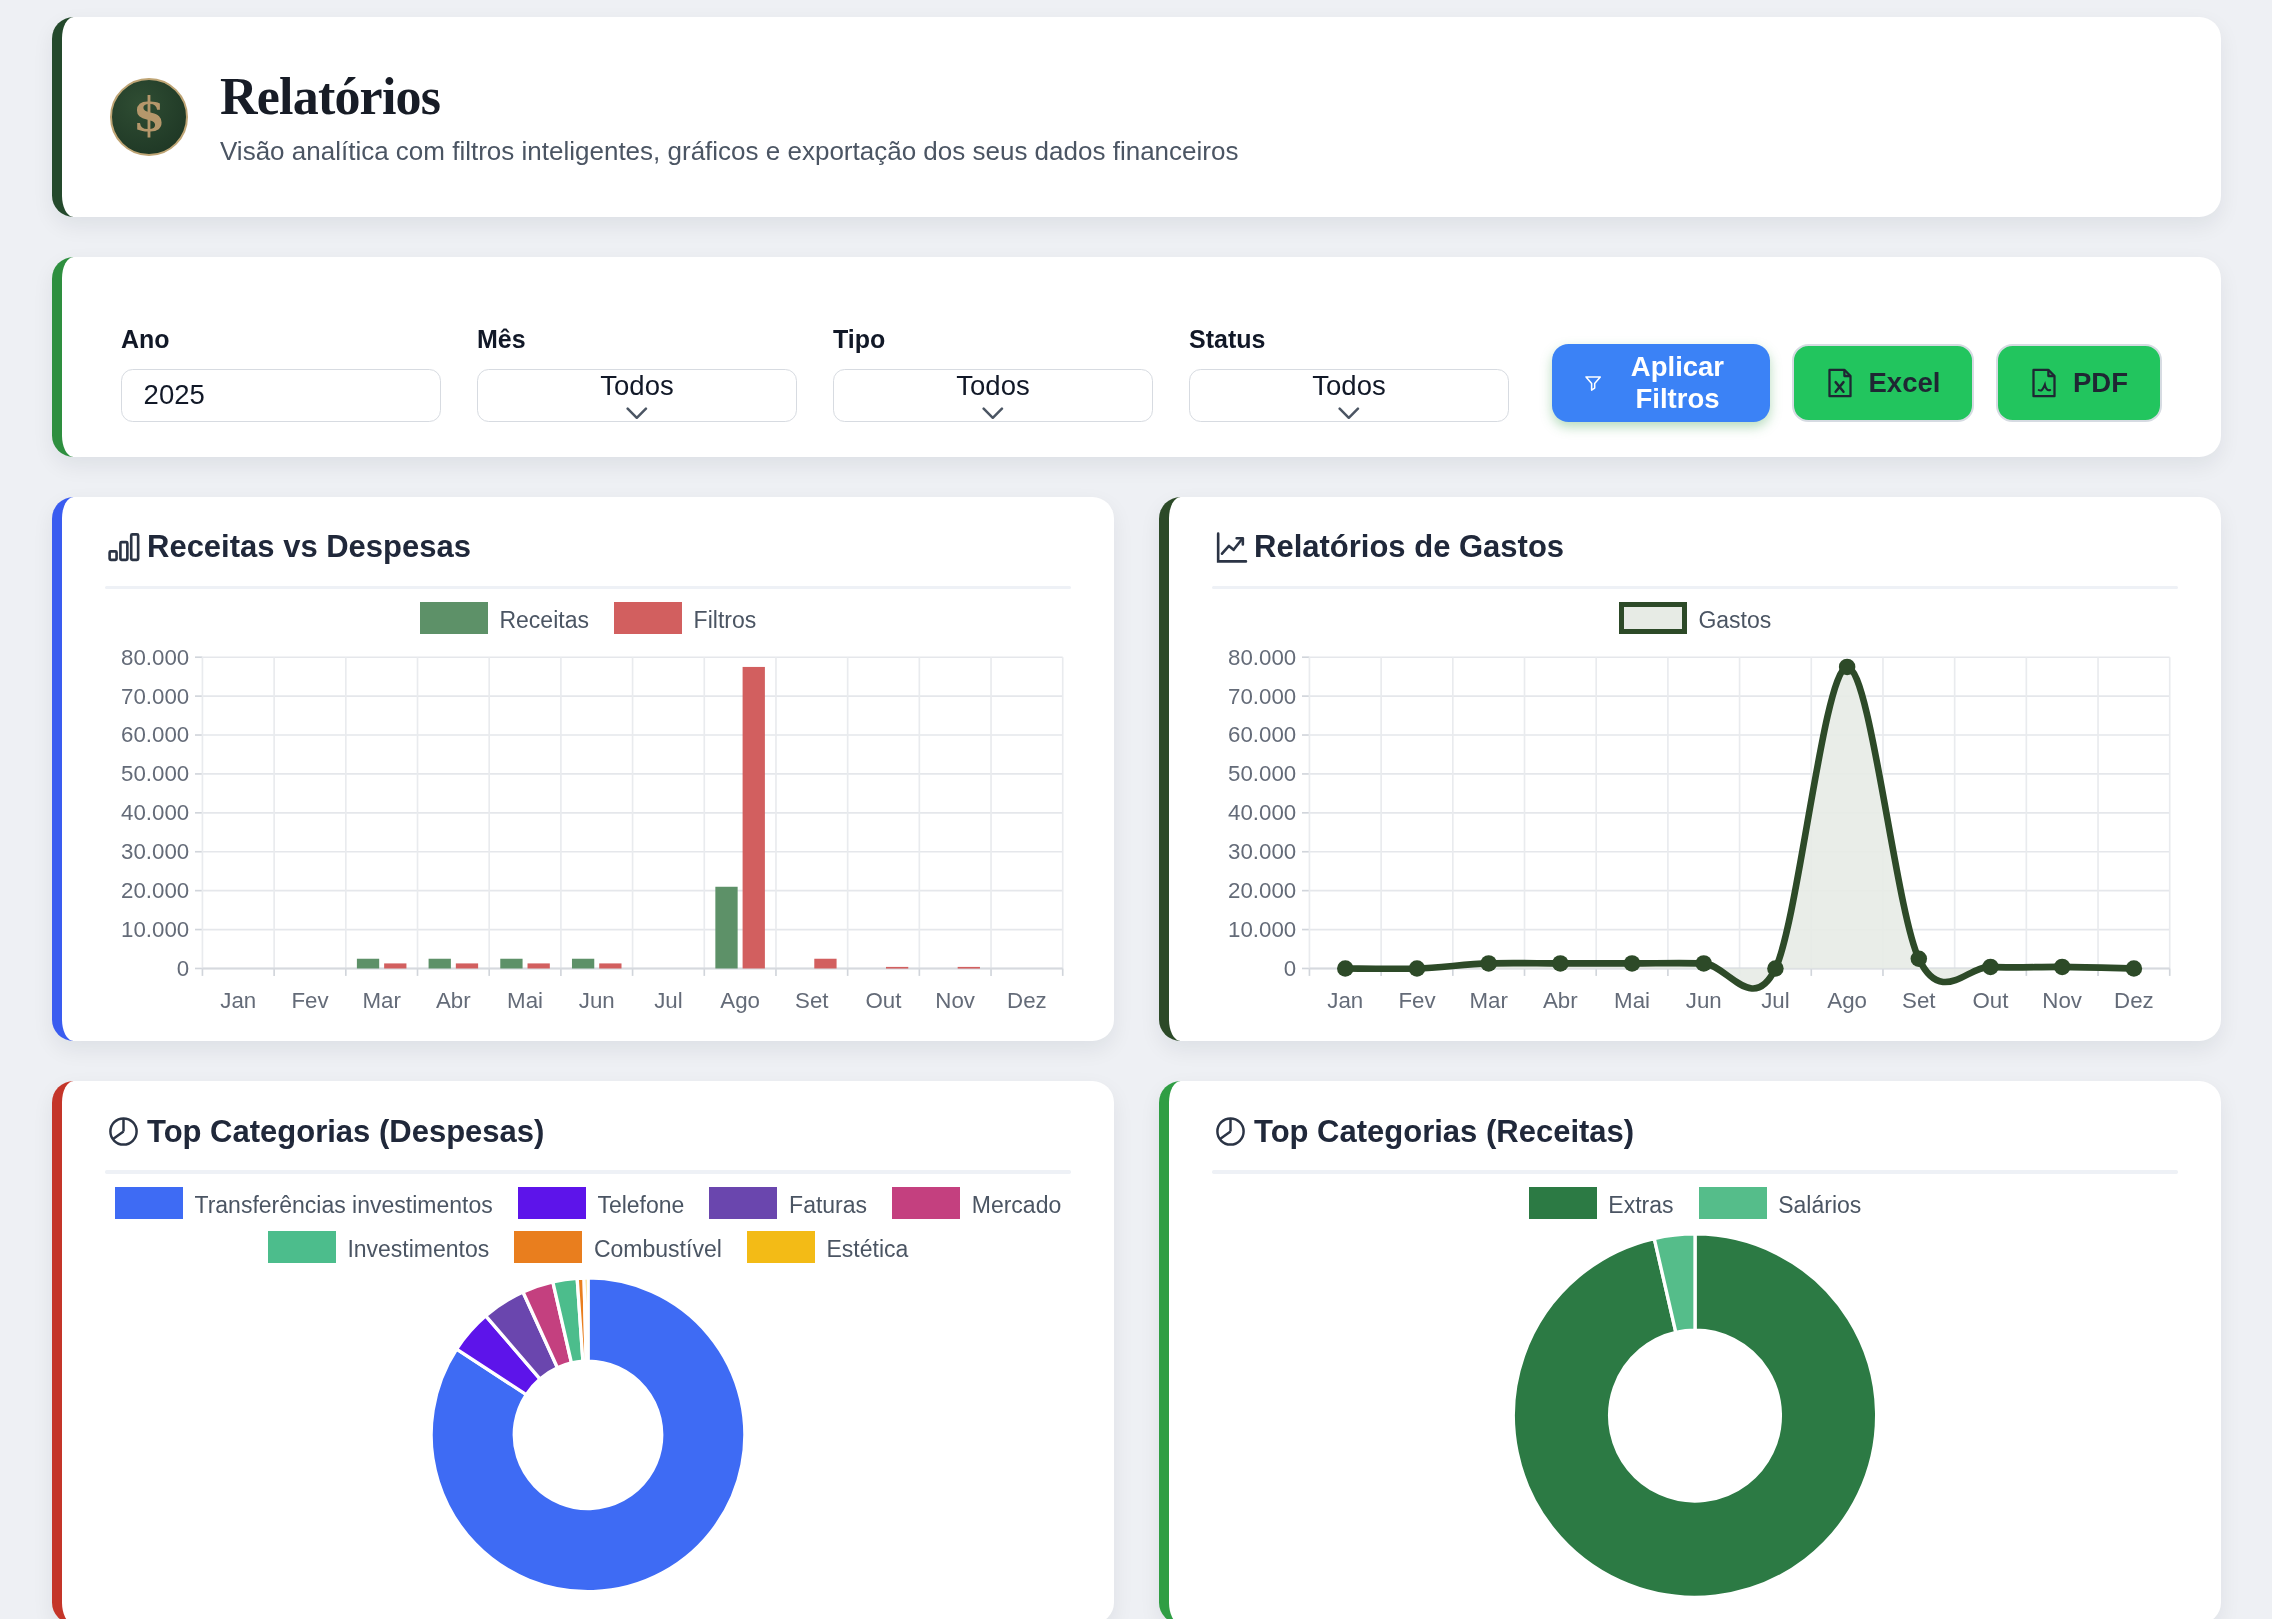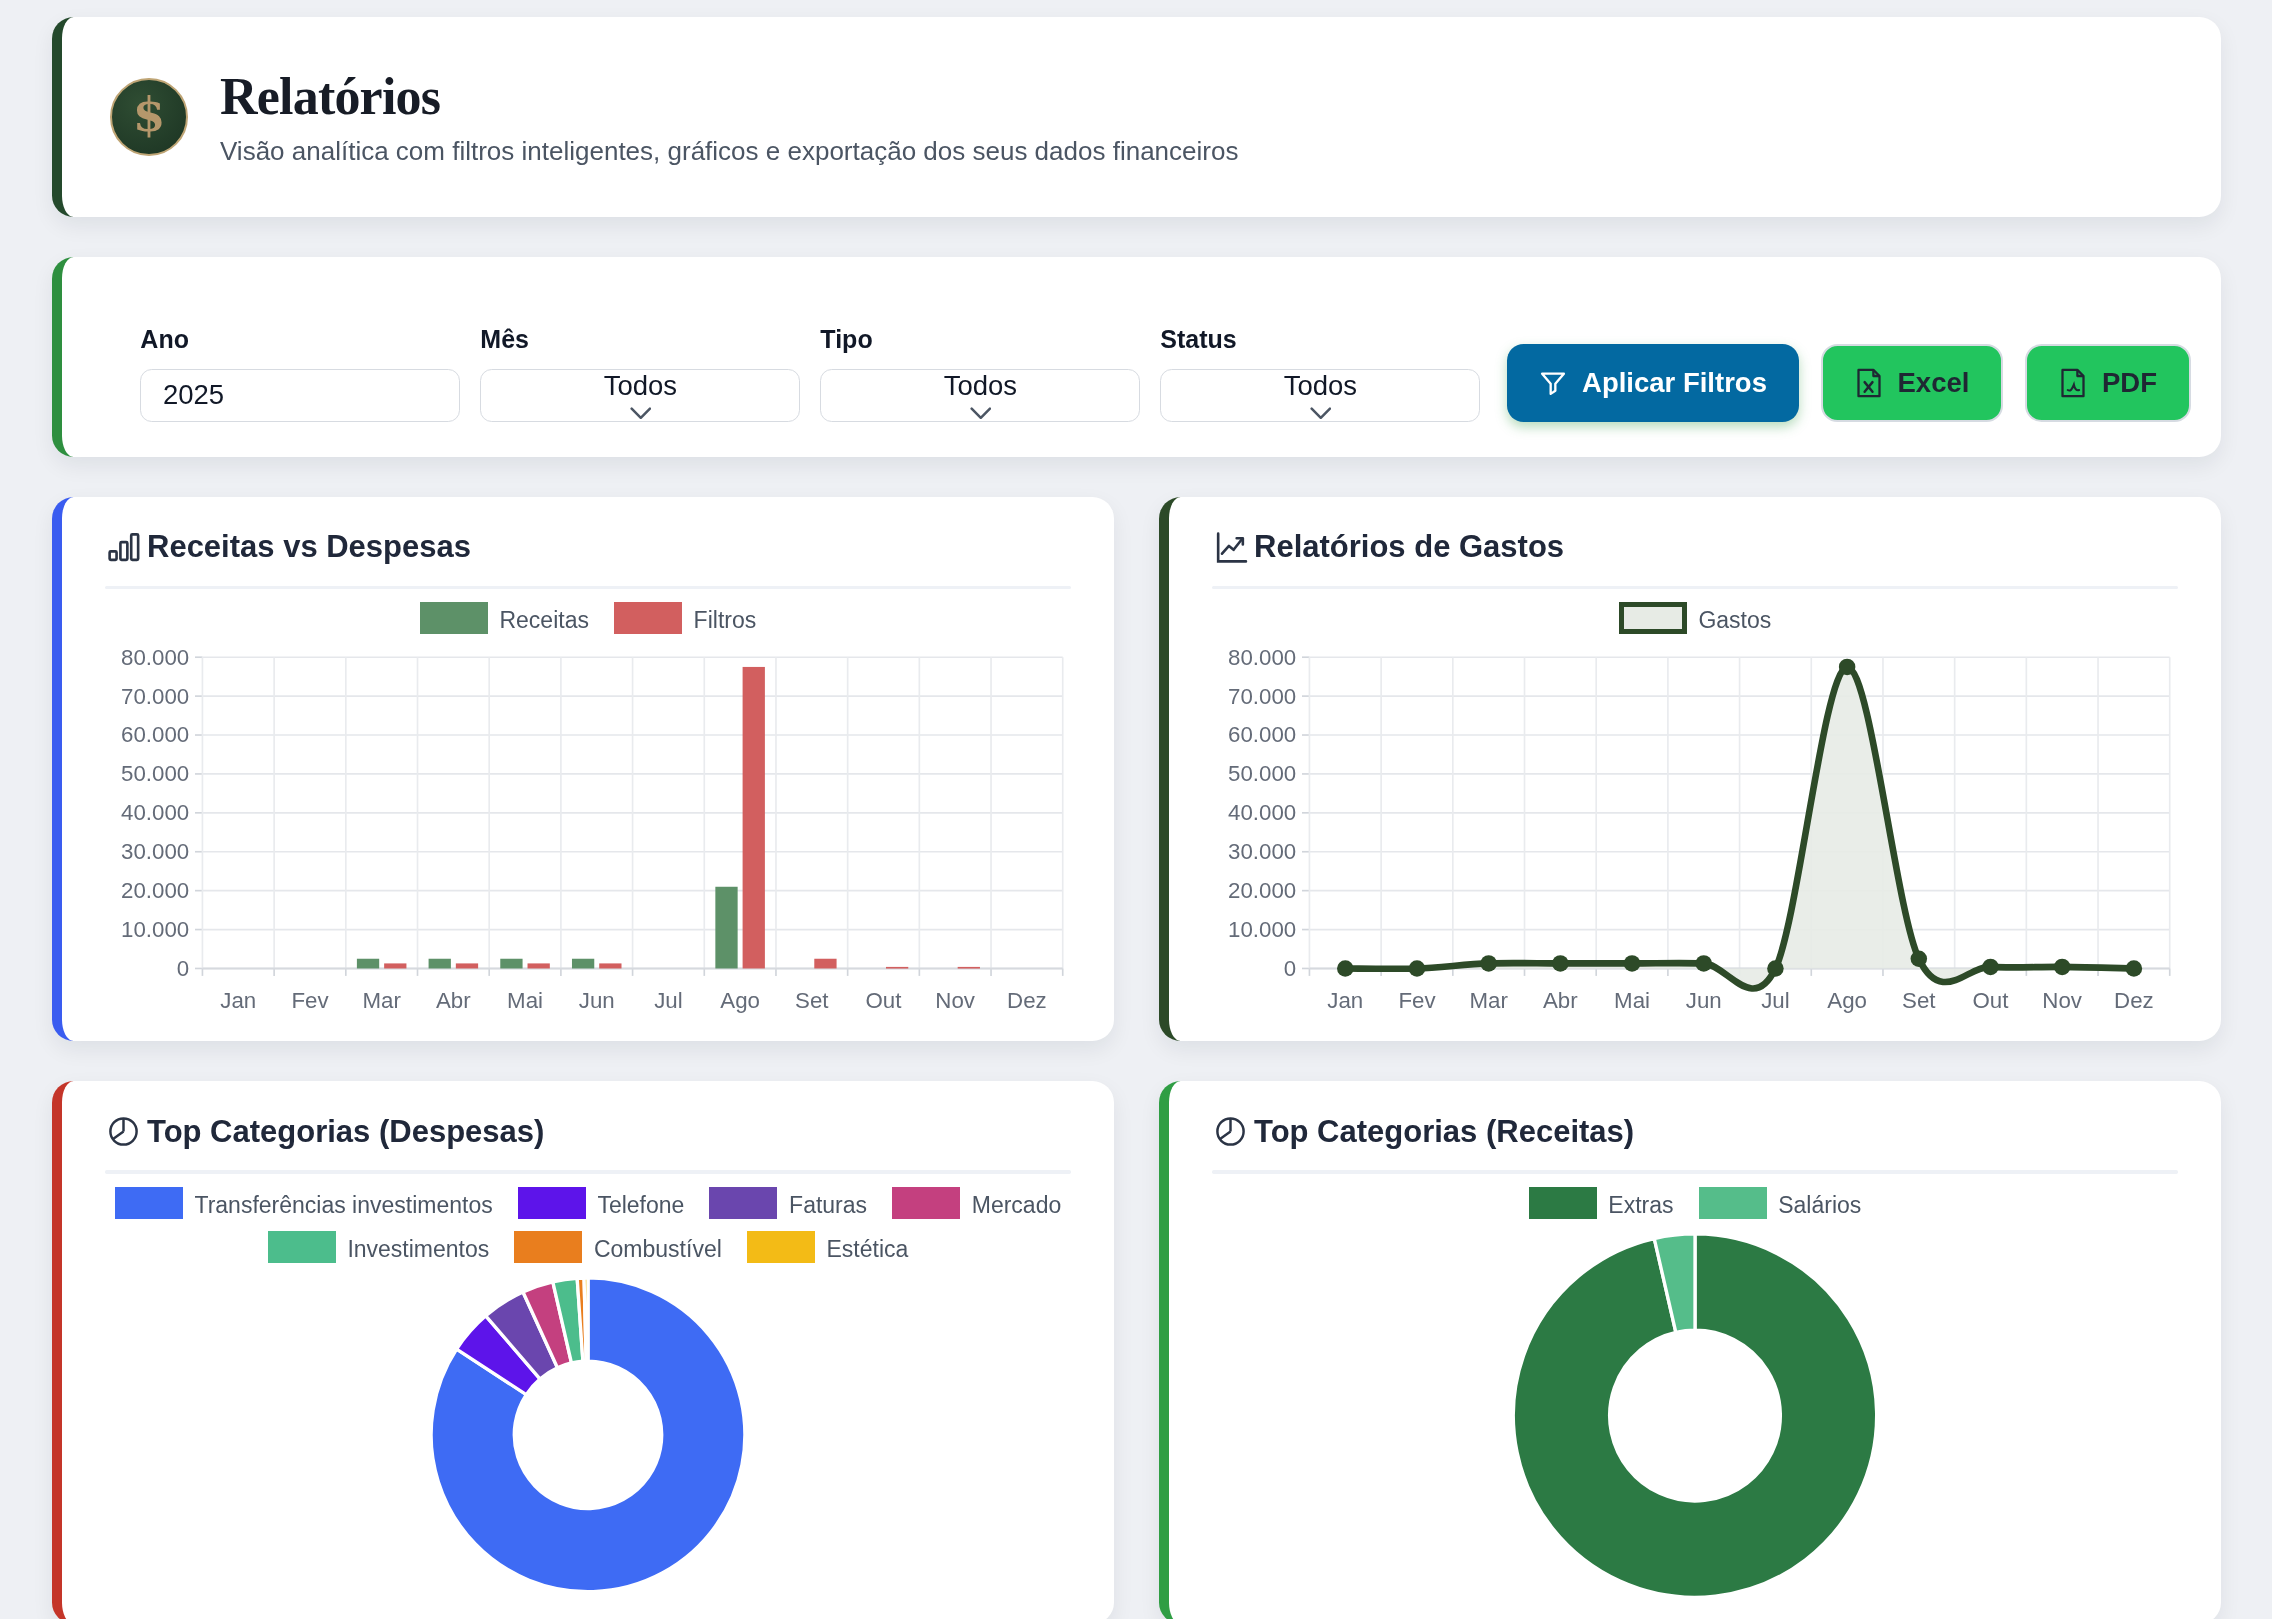--- a/index.html
+++ b/index.html
@@ -12,30 +12,30 @@
   
   .header-card { border-left-color:#24492c; display:flex; align-items:center; gap:32px; padding:33px 48px; min-height:200px;}
   .logo { width:78px; height:78px; border-radius:50%; flex:0 0 auto;
           background:radial-gradient(circle at 38% 32%, #2f4d33, #1b3322);
           border:2.5px solid #bfa575; display:flex; align-items:center; justify-content:center; }
   .logo-s { font-family:"DejaVu Serif", serif; font-size:47px; font-weight:700; color:#b5976b; transform:translateY(-1.7px); }
   h1 { font-size:52px; font-weight:800; color:#171c26; letter-spacing:-0.8px; margin-bottom:10px;font-family:Liberation Serif, serif;}
   .subtitle { font-size:26px; color:#4b5563; }
 
   
-  .filter-card { border-left-color:#2e8f3f; padding:35px 30px; display:flex; align-items:flex-end; gap:20px; min-height:200px;justify-content:flex-end;}
+  .filter-card { border-left-color:#2e8f3f; padding:35px 59px; display:flex; align-items:flex-end; gap:36px; min-height:200px;justify-content:flex-end;}
   .field { display:flex; flex-direction:column; }
   .field-label { font-size:25px; font-weight:700; color:#111827; margin-bottom:15px; }
   .text-input, .select { width:320px; height:53px; border:1.7px solid #d7dbe1; border-radius:11.7px;
       background:#fff; font-size:27.5px; color:#111827; padding:0 21.6px; font-family:inherit; }
   .select { display:flex; align-items:center; justify-content:space-between; cursor:pointer;flex-direction:column; }
   .actions { display:flex; align-items:center; gap:21.6px; margin-left:6.7px; padding-bottom:0; }
   .btn { height:78px; border-radius:16.6px; font-size:27.5px; font-weight:700; font-family:inherit;
          display:flex; align-items:center; gap:15px; padding:0 32px; cursor:pointer; }
-  .btn-primary { background:#0369a1; border:none; color:#fff; box-shadow:0 5px 11.7px rgba(49,155,67,.35); }
+  .btn-primary { background:#3b82f6; border:none; color:#fff; box-shadow:0 5px 11.7px rgba(49,155,67,.35); }
   .btn-ghost { background:#22c55e; border:2.5px solid #d6dbe2; color:#1f2733; }
 
   
   .grid { display:grid; grid-template-columns:1fr 1fr; gap:40px 45px; }
   .chart-card { padding:32px 43px 21.6px; }
   .accent-blue  { border-left-color:#3a5cf0; }
   .accent-dgreen{ border-left-color:#2c4a28; }
   .accent-red   { border-left-color:#c43529; }
   .accent-green { border-left-color:#2f9e44; }
   .title-row { display:flex; align-items:center; gap:5px; }

